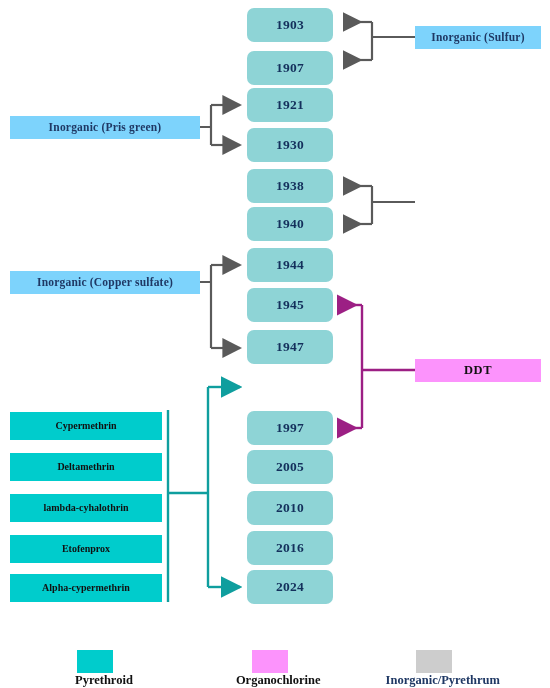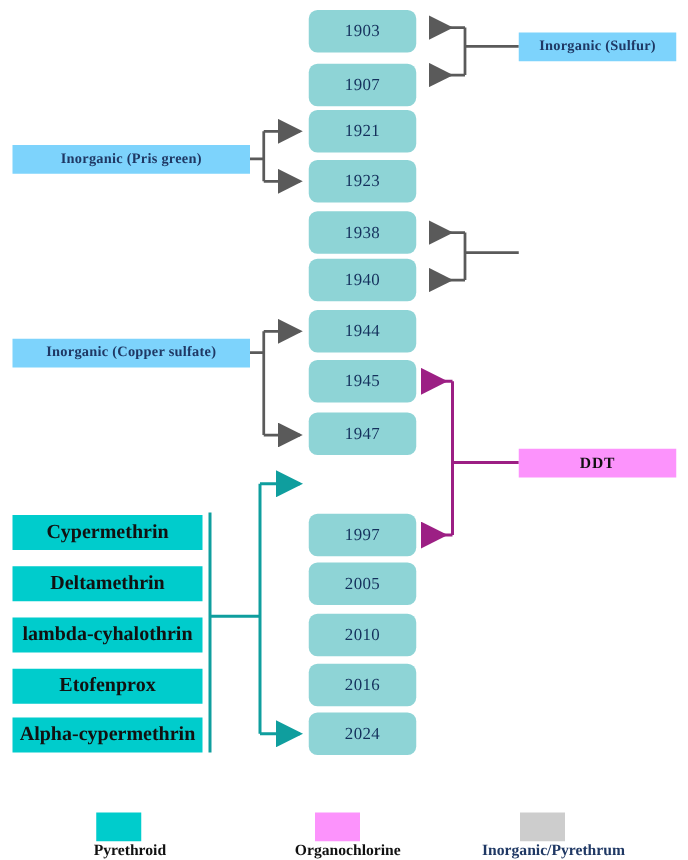--- a/index.html
+++ b/index.html
@@ -37,21 +37,21 @@
     line-height: 1.05;
   }
   .year-box {
     width: 86px;
     height: 34px;
     left: 247px;
     background: #8ed4d6;
     border-radius: 7px;
     color: #14305c;
     font-size: 13.5px;
-    font-weight: normal;
+    font-weight: bold;
     letter-spacing: 0.3px;
   }
   .gray-box {
     background: #7dd3fc;
     color: #1f3864;
     font-size: 11.5px;
     font-weight: bold;
     height: 23px;
     letter-spacing: 0.2px;
   }
@@ -72,21 +72,21 @@
     font-size: 12.5px;
     font-weight: bold;
     letter-spacing: 0.6px;
   }
   .cyan-box {
     left: 10px;
     width: 152px;
     height: 28px;
     background: #00cccc;
     color: #111111;
-    font-size: 16px;
+    font-size: 10px;
     font-weight: bold;
   }
   .legend {
     position: absolute;
     left: 0;
     top: 650px;
     width: 550px;
     height: 38px;
     display: flex;
     align-items: center;
@@ -184,21 +184,21 @@
   <div class="node year-box" style="top:8px">
       <span>1903</span>
     </div>
   <div class="node year-box" style="top:51px">
       <span>1907</span>
     </div>
   <div class="node year-box" style="top:88px">
       <span>1921</span>
     </div>
   <div class="node year-box" style="top:128px">
-      <span>1923</span>
+      <span>1930</span>
     </div>
   <div class="node year-box" style="top:169px">
       <span>1938</span>
     </div>
   <div class="node year-box" style="top:207px">
       <span>1940</span>
     </div>
   <div class="node year-box" style="top:248px">
       <span>1944</span>
     </div>

